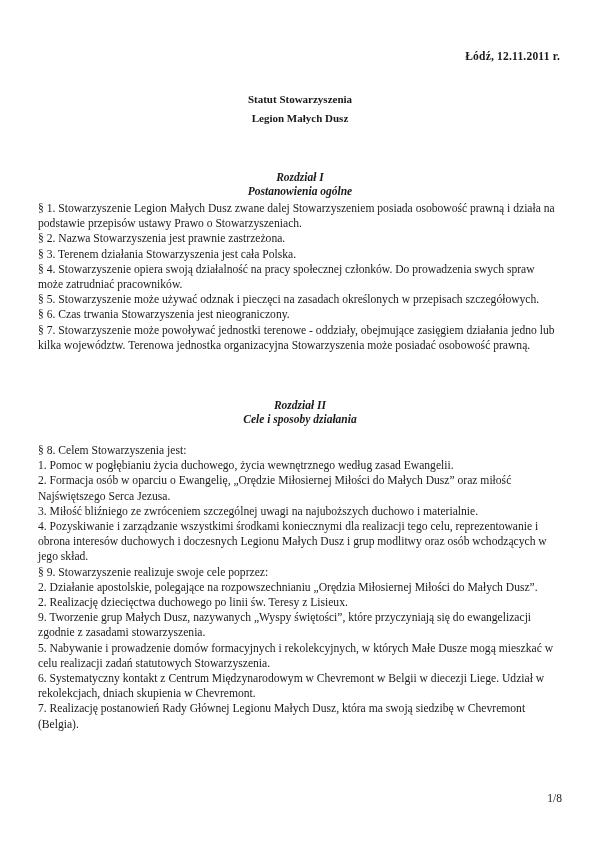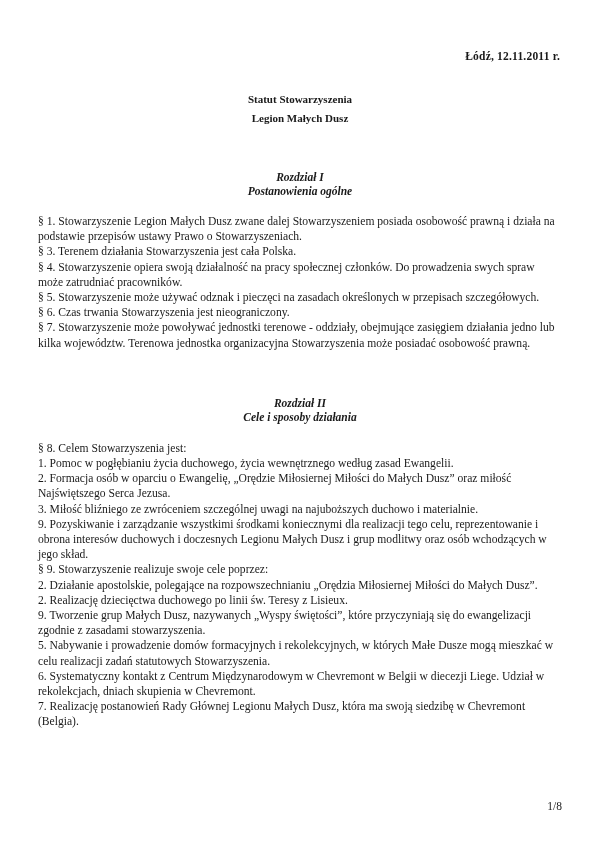--- a/index.html
+++ b/index.html
@@ -63,34 +63,34 @@
     margin-top: 45px;
   }
   .body-block {
     font-size: 11.6px;
     line-height: 15.2px;
     text-align: left;
     margin: 0;
     padding: 0;
   }
   .block-1 {
-    margin-top: 16px;
+    margin-top: 3px;
   }
   .block-2 {
     margin-top: 17px;
   }
   .para {
     margin: 0;
     padding: 0;
     text-indent: 0;
   }
   .page-number {
     position: absolute;
     right: 38px;
-    bottom: 36px;
+    bottom: 44px;
     font-size: 11.5px;
     font-weight: normal;
   }
 </style>
 </head>
 <body>
 
 <div class="page">
 
   <div class="content">
@@ -102,38 +102,39 @@
       <span class="line2">Legion Małych Dusz</span>
     </div>
 
     <div class="chapter chapter-1">
       <span>Rozdział I</span>
       <span class="ch-sub">Postanowienia ogólne</span>
     </div>
 
     <div class="body-block block-1">
       <p class="para">§ 1. Stowarzyszenie Legion Małych Dusz zwane dalej Stowarzyszeniem posiada osobowość prawną i działa na podstawie przepisów ustawy Prawo o Stowarzyszeniach.</p>
+      <p class="para">§ 2. Nazwa Stowarzyszenia jest prawnie zastrzeżona.</p>
       <p class="para">§ 3. Terenem działania Stowarzyszenia jest cała Polska.</p>
       <p class="para">§ 4. Stowarzyszenie opiera swoją działalność na pracy społecznej członków. Do prowadzenia swych spraw może zatrudniać pracowników.</p>
       <p class="para">§ 5. Stowarzyszenie może używać odznak i pieczęci na zasadach określonych w przepisach szczegółowych.</p>
       <p class="para">§ 6. Czas trwania Stowarzyszenia jest nieograniczony.</p>
       <p class="para">§ 7. Stowarzyszenie może powoływać jednostki terenowe - oddziały, obejmujące zasięgiem działania jedno lub kilka województw. Terenowa jednostka organizacyjna Stowarzyszenia może posiadać osobowość prawną.</p>
     </div>
 
     <div class="chapter chapter-2">
       <span>Rozdział II</span>
       <span class="ch-sub">Cele i sposoby działania</span>
     </div>
 
     <div class="body-block block-2">
       <p class="para">§ 8. Celem Stowarzyszenia jest:</p>
       <p class="para">1. Pomoc w pogłębianiu życia duchowego, życia wewnętrznego według zasad Ewangelii.</p>
       <p class="para">2. Formacja osób w oparciu o Ewangelię, „Orędzie Miłosiernej Miłości do Małych Dusz” oraz miłość Najświętszego Serca Jezusa.</p>
       <p class="para">3. Miłość bliźniego ze zwróceniem szczególnej uwagi na najuboższych duchowo i materialnie.</p>
-      <p class="para">9. Pozyskiwanie i zarządzanie wszystkimi środkami koniecznymi dla realizacji tego celu, reprezentowanie i obrona interesów duchowych i doczesnych Legionu Małych Dusz i grup modlitwy oraz osób wchodzących w jego skład.</p>
+      <p class="para">4. Pozyskiwanie i zarządzanie wszystkimi środkami koniecznymi dla realizacji tego celu, reprezentowanie i obrona interesów duchowych i doczesnych Legionu Małych Dusz i grup modlitwy oraz osób wchodzących w jego skład.</p>
       <p class="para">§ 9. Stowarzyszenie realizuje swoje cele poprzez:</p>
       <p class="para">2. Działanie apostolskie, polegające na rozpowszechnianiu „Orędzia Miłosiernej Miłości do Małych Dusz”.</p>
       <p class="para">2. Realizację dziecięctwa duchowego po linii św. Teresy z Lisieux.</p>
       <p class="para">9. Tworzenie grup Małych Dusz, nazywanych „Wyspy świętości”, które przyczyniają się do ewangelizacji zgodnie z zasadami stowarzyszenia.</p>
       <p class="para">5. Nabywanie i prowadzenie domów formacyjnych i rekolekcyjnych, w których Małe Dusze mogą mieszkać w celu realizacji zadań statutowych Stowarzyszenia.</p>
       <p class="para">6. Systematyczny kontakt z Centrum Międzynarodowym w Chevremont w Belgii w diecezji Liege. Udział w rekolekcjach, dniach skupienia w Chevremont.</p>
       <p class="para">7. Realizację postanowień Rady Głównej Legionu Małych Dusz, która ma swoją siedzibę w Chevremont (Belgia).</p>
     </div>
 
   </div>

